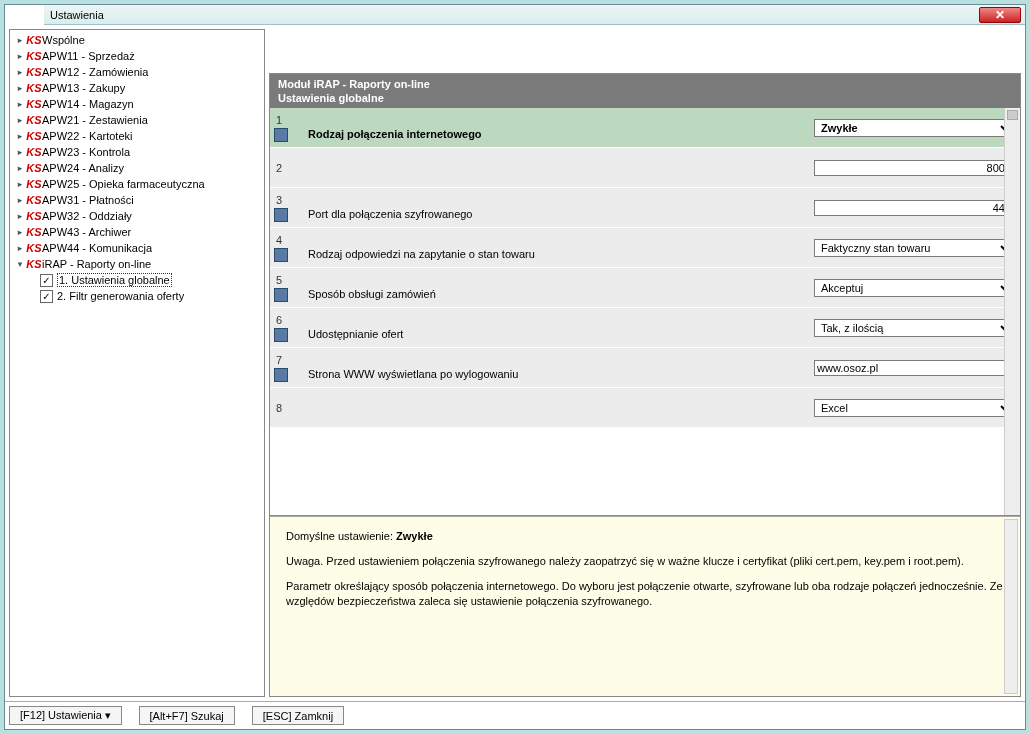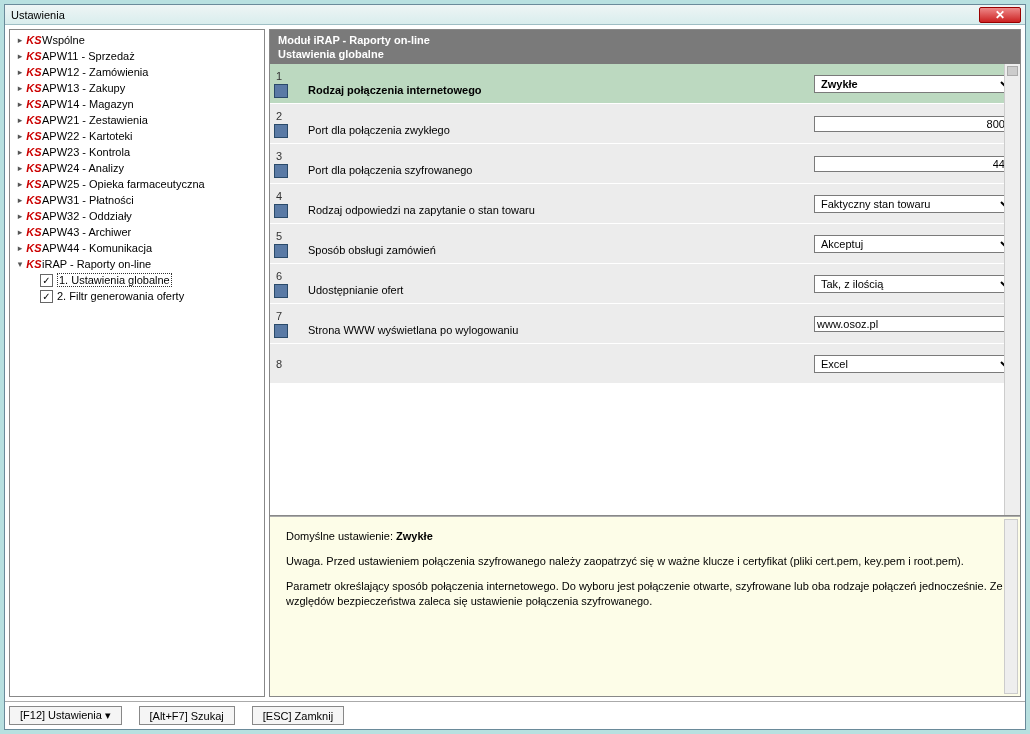--- a/index.html
+++ b/index.html
@@ -18,20 +18,21 @@
     display: flex;
     flex-direction: column;
   }
   .titlebar {
     height: 20px;
     background: linear-gradient(#eef5f5, #d9eded);
     display: flex;
     align-items: center;
     padding: 0 4px 0 6px;
     border-bottom: 1px solid #9fbfc5;
+    margin-left: 39px;
   }
   .titlebar .title { flex: 1; color: #000; }
   .close-btn {
     width: 42px; height: 16px;
     background: linear-gradient(#e88, #c22);
     border: 1px solid #900;
     border-radius: 2px;
     color: #fff;
     display: flex; align-items: center; justify-content: center;
     font-weight: bold; font-size: 12px; line-height: 1;
@@ -87,20 +88,21 @@
     border:1px dotted #333;
     padding:0 1px;
   }
   
   .right {
     flex:1;
     display:flex;
     flex-direction:column;
     border:1px solid #888;
     min-width:0;
+    margin-top:44px;
   }
   .header-bar {
     background:#7a7a7a;
     color:#fff;
     font-weight:bold;
     padding:3px 8px;
     line-height:14px;
   }
   .settings-area {
     flex:1;
@@ -299,24 +301,20 @@
               <div class="row-label-line">
                 <span class="row-icon"></span>
                 <span class="row-label">Rodzaj połączenia internetowego</span>
               </div>
             </div>
             <div class="setting-control"><select><option>Zwykłe</option></select></div>
           </div>
           <div class="setting-row">
             <div class="setting-left">
               <div class="row-num">2</div>
-              <div class="row-label-line">
-                <span class="row-icon"></span>
-                <span class="row-label">Port dla połączenia zwykłego</span>
-              </div>
             </div>
             <div class="setting-control"><input type="text" class="num" value="8000" style=""></div>
           </div>
           <div class="setting-row">
             <div class="setting-left">
               <div class="row-num">3</div>
               <div class="row-label-line">
                 <span class="row-icon"></span>
                 <span class="row-label">Port dla połączenia szyfrowanego</span>
               </div>

